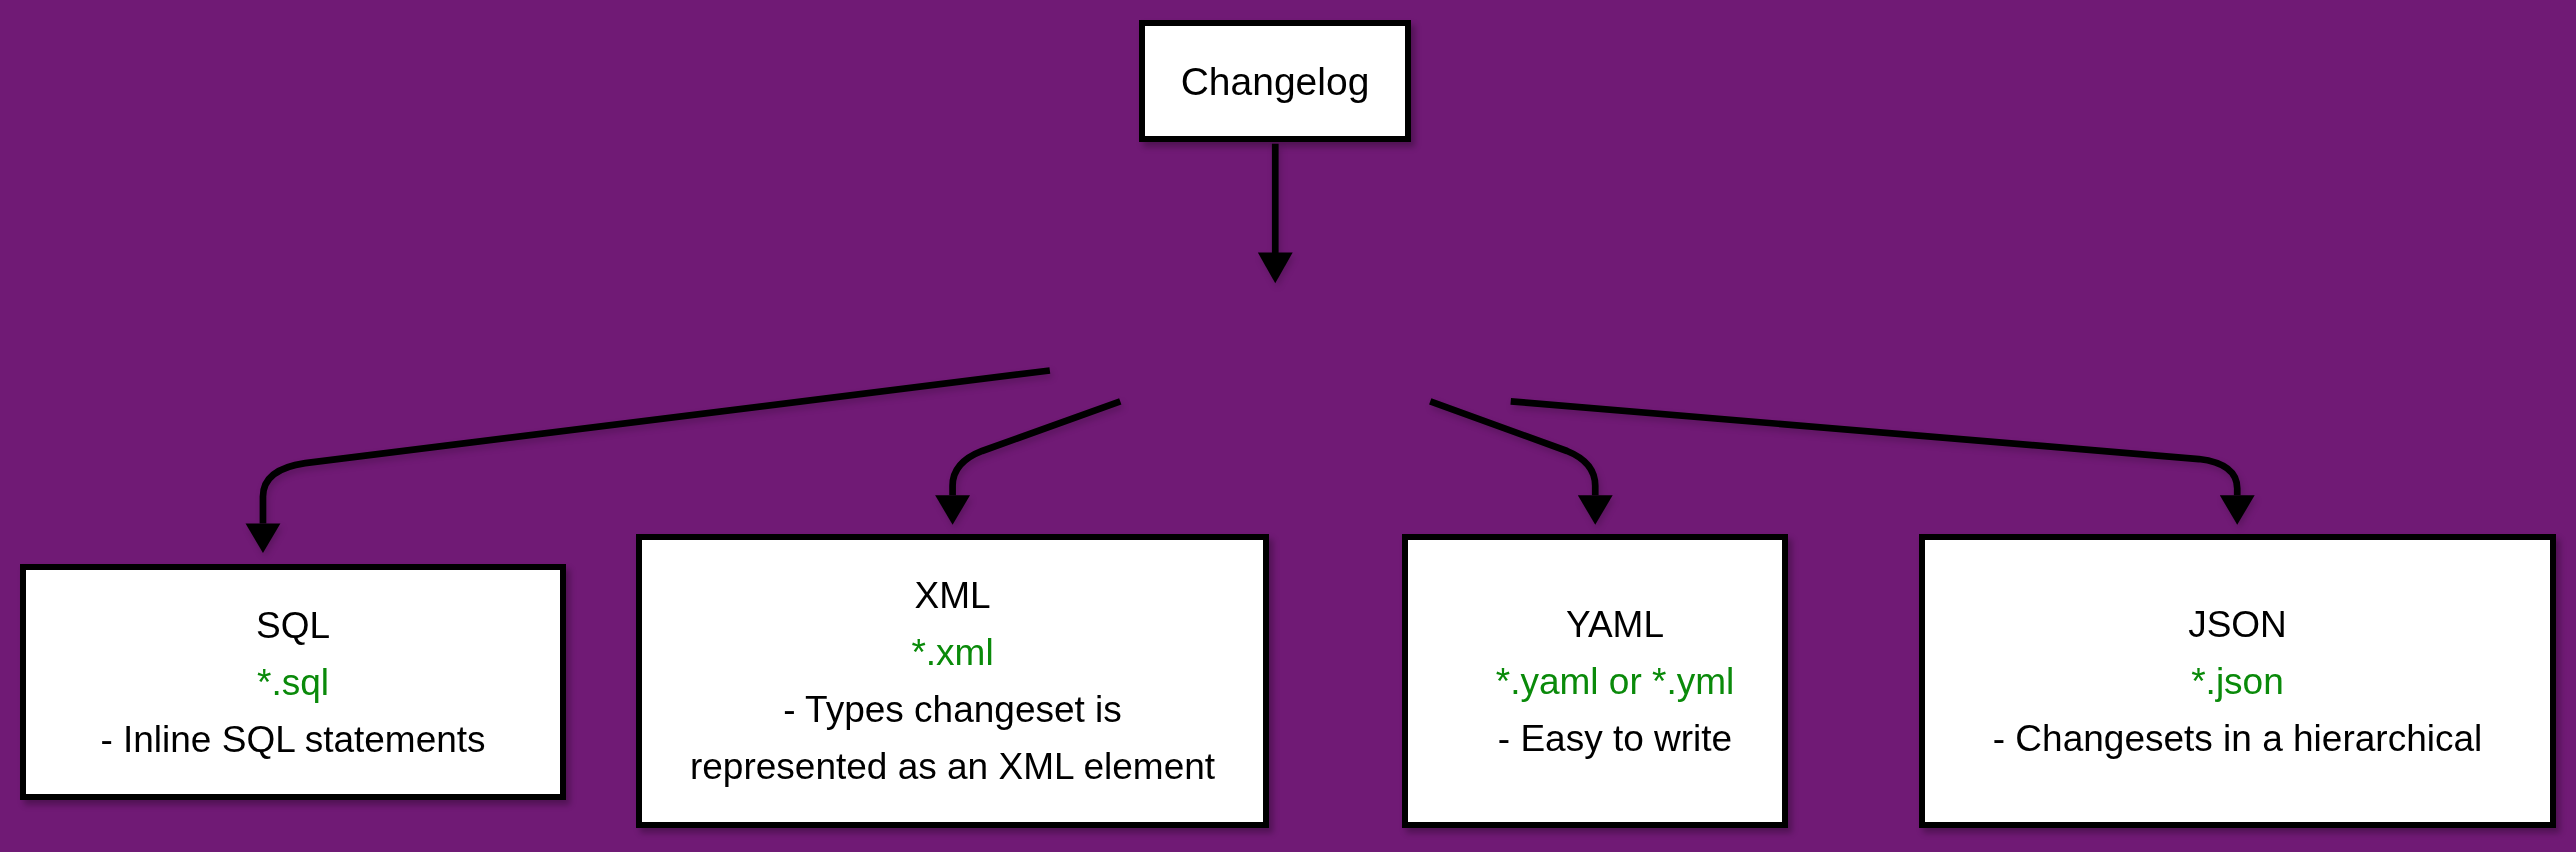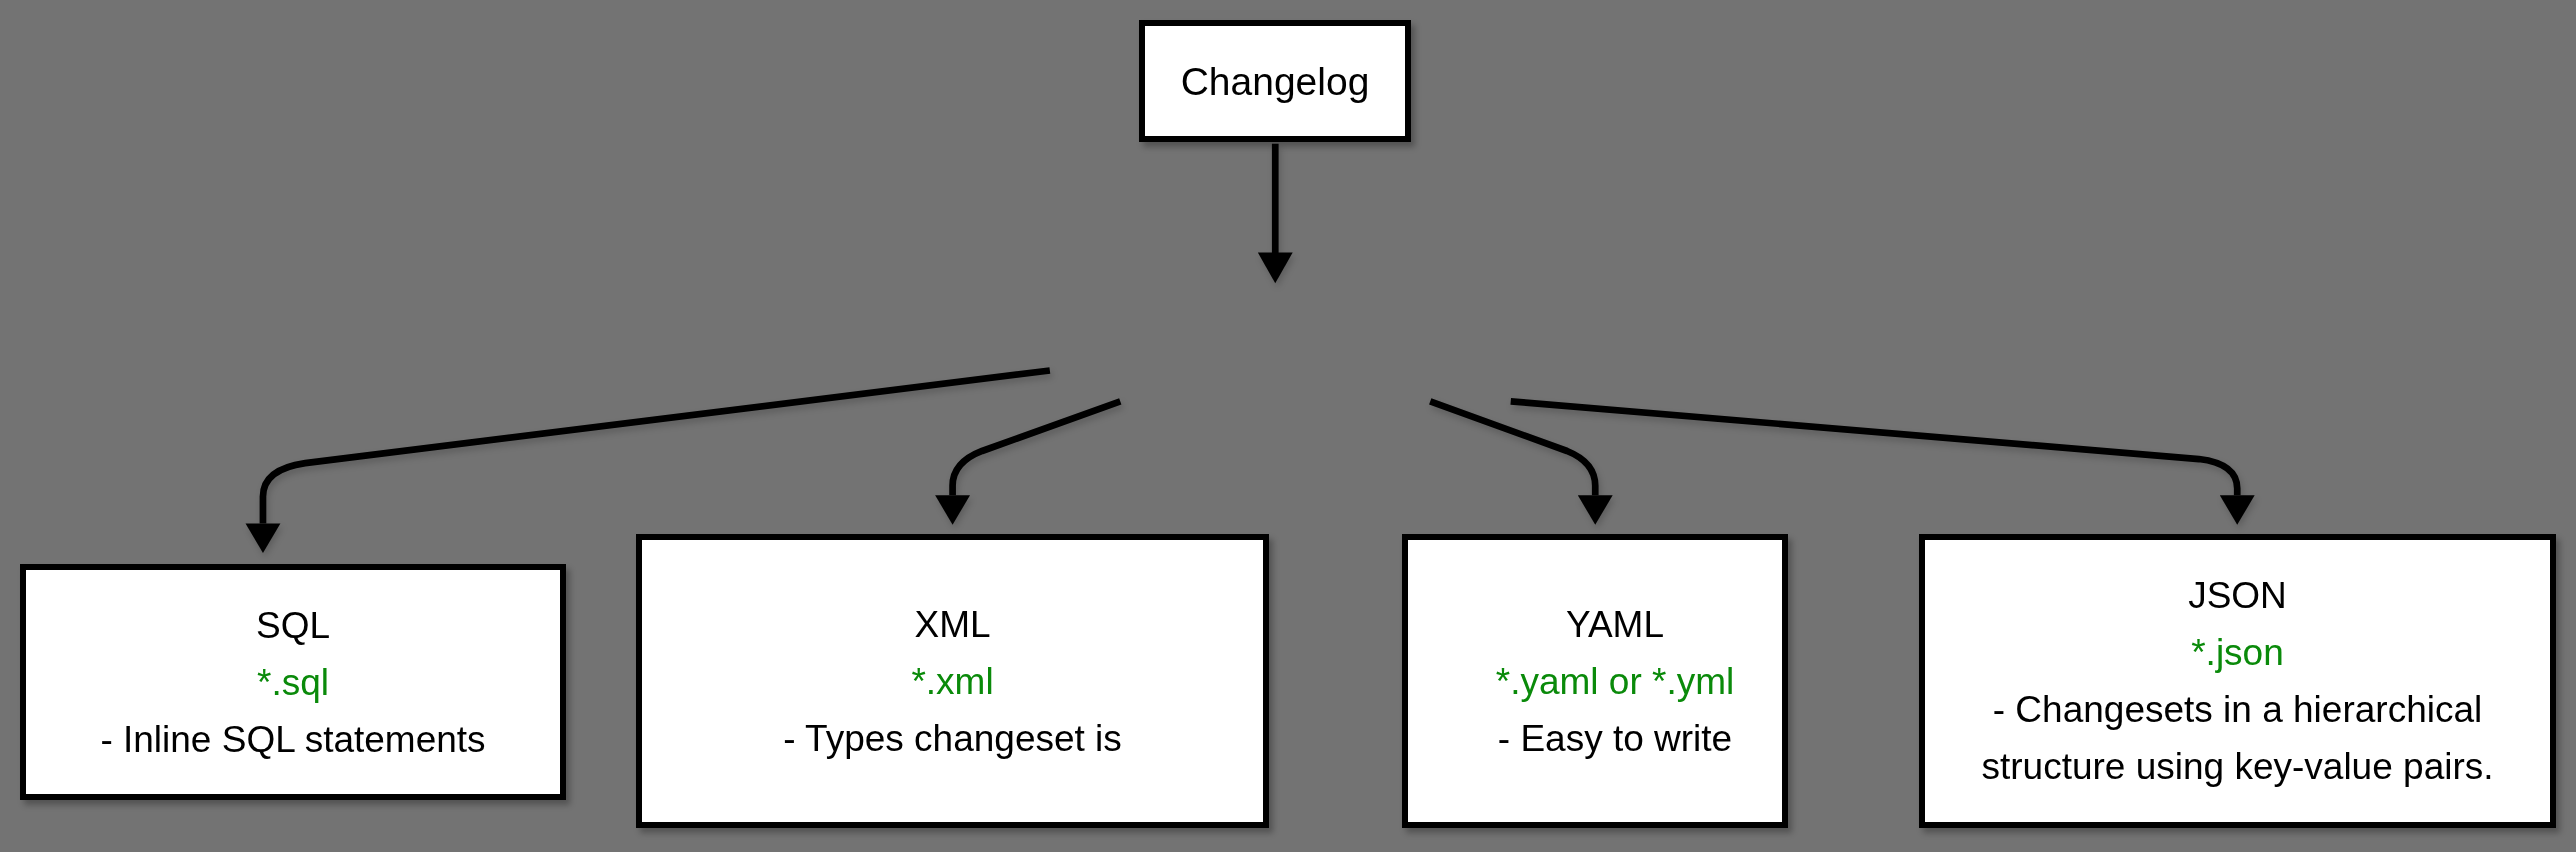--- a/index.html
+++ b/index.html
@@ -57,21 +57,21 @@
     stroke-linejoin: round;
   }
   #edges polygon {
     fill: #000000;
     stroke: none;
   }
 </style>
 </head>
 <body>
 
-<div id="canvas" style="background: #737373;">
+<div id="canvas" style="background: #701a75;">
 
   <svg id="edges" width="2576" height="853" viewBox="0 0 3840 1271">
 
     <g>
       <path d="M1901 214 L1901 378"></path>
       <polygon points="1901,422 1875,376 1927,376"></polygon>
     </g>
 
     <g>
       <path d="M1565 552 L455 690 Q392 699 392 740 L392 780"></path>
@@ -102,29 +102,29 @@
   <div class="node" style="left:20px; top:564px; width:546px; height:236px;">
     <div class="line">SQL</div>
     <div class="line pattern">*.sql</div>
     <div class="line">- Inline SQL statements</div>
   </div>
 
   <div class="node" style="left:636px; top:534px; width:633px; height:294px;">
     <div class="line">XML</div>
     <div class="line pattern">*.xml</div>
     <div class="line">- Types changeset is</div>
+    <div class="line">represented as an XML element</div>
   </div>
 
   <div class="node" style="left:1402px; top:534px; width:386px; height:294px;padding-left:40px;">
     <div class="line">YAML</div>
     <div class="line pattern">*.yaml or *.yml</div>
     <div class="line">- Easy to write</div>
   </div>
 
   <div class="node" style="left:1919px; top:534px; width:637px; height:294px;">
     <div class="line">JSON</div>
     <div class="line pattern">*.json</div>
     <div class="line">- Changesets in a hierarchical</div>
-    <div class="line">structure using key-value pairs.</div>
   </div>
 
 </div>
 
 
 </body></html>

